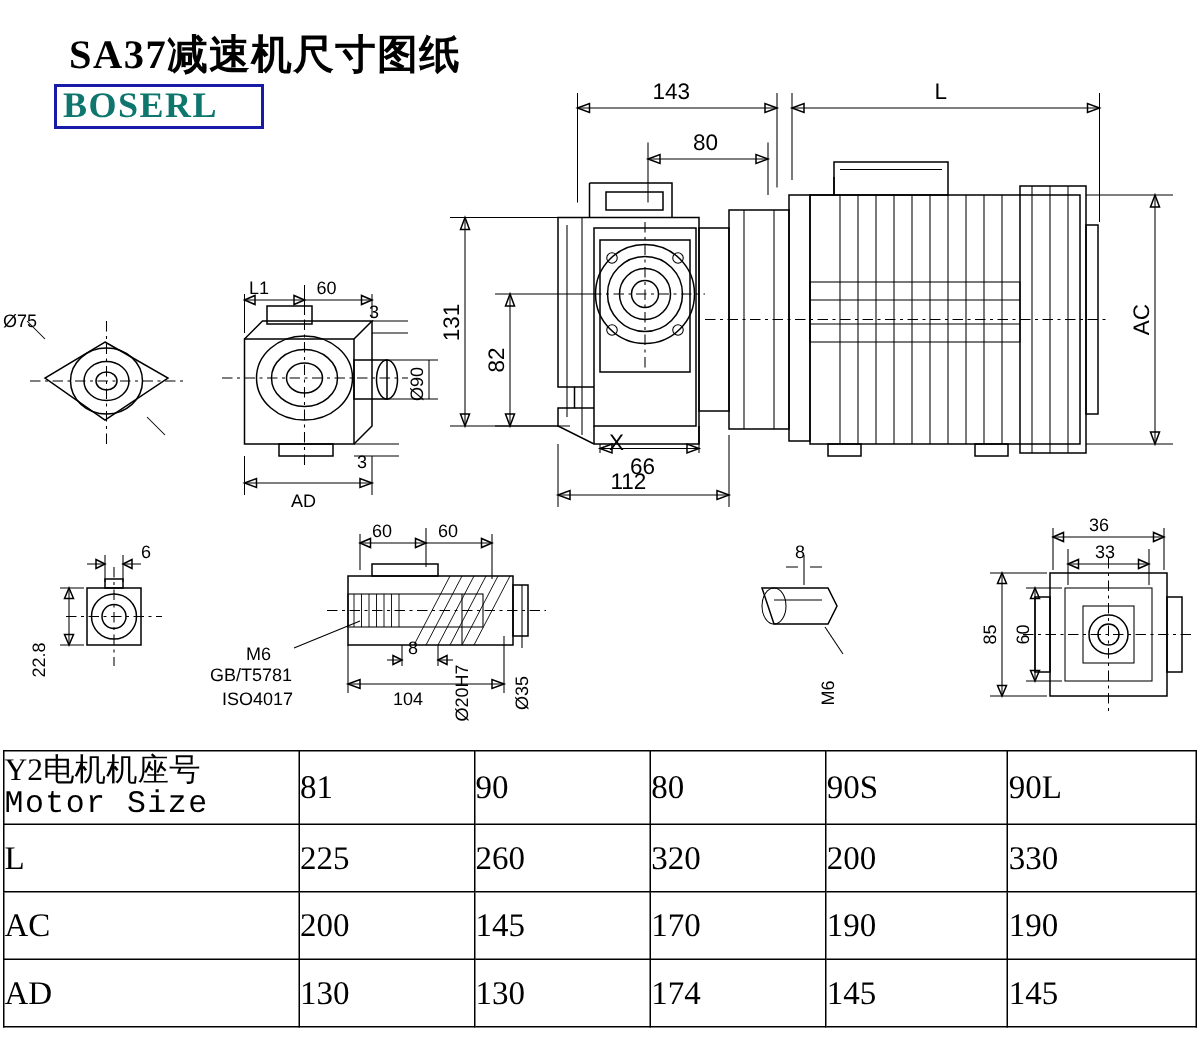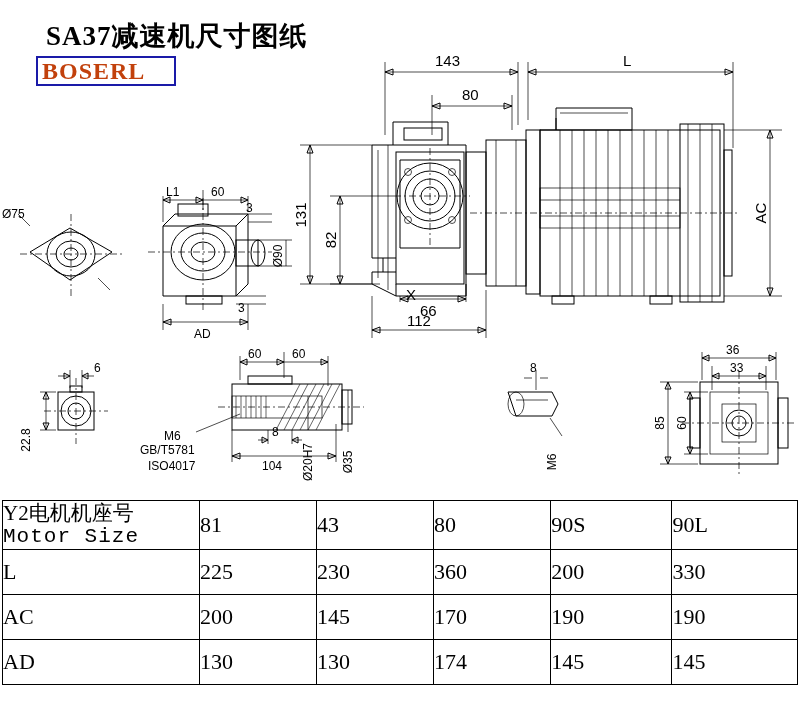--- a/index.html
+++ b/index.html
@@ -22,21 +22,21 @@
   }
   .logo-box{
     position:absolute;left:36px;top:56px;
     width:140px;height:30px;
     border:2px solid #1a1aa8;
     box-sizing:border-box;
   }
   .logo-text{
     position:absolute;left:42px;top:58px;
     font-family:"Liberation Serif", serif;
-    font-size:24px;font-weight:bold;color:#c2410c;
+    font-size:24px;font-weight:bold;color:#0f766e;
     letter-spacing:1px;
   }
 
   
   svg.draw{position:absolute;left:0;top:0;width:800px;height:505px;}
   svg.draw text{font-family:"Liberation Sans", sans-serif;font-size:14px;fill:#000;}
   svg.draw .dim{font-size:15px;}
   svg.draw .small{font-size:12px;}
   svg.draw line,svg.draw path,svg.draw rect,svg.draw circle,svg.draw polygon,svg.draw ellipse{
     fill:none;stroke:#000;stroke-width:1;
@@ -444,30 +444,30 @@
   </svg>
 
   <table class="spec">
     <tbody>
       <tr>
         <td class="head">
           <div class="cn">Y2电机机座号</div>
           <div class="en">Motor Size</div>
         </td>
         <td>81</td>
-        <td>43</td>
+        <td>90</td>
         <td>80</td>
         <td>90S</td>
         <td>90L</td>
       </tr>
       <tr>
         <td class="rowlabel">L</td>
         <td>225</td>
-        <td>230</td>
-        <td>360</td>
+        <td>260</td>
+        <td>320</td>
         <td>200</td>
         <td>330</td>
       </tr>
       <tr>
         <td class="rowlabel">AC</td>
         <td>200</td>
         <td>145</td>
         <td>170</td>
         <td>190</td>
         <td>190</td>

